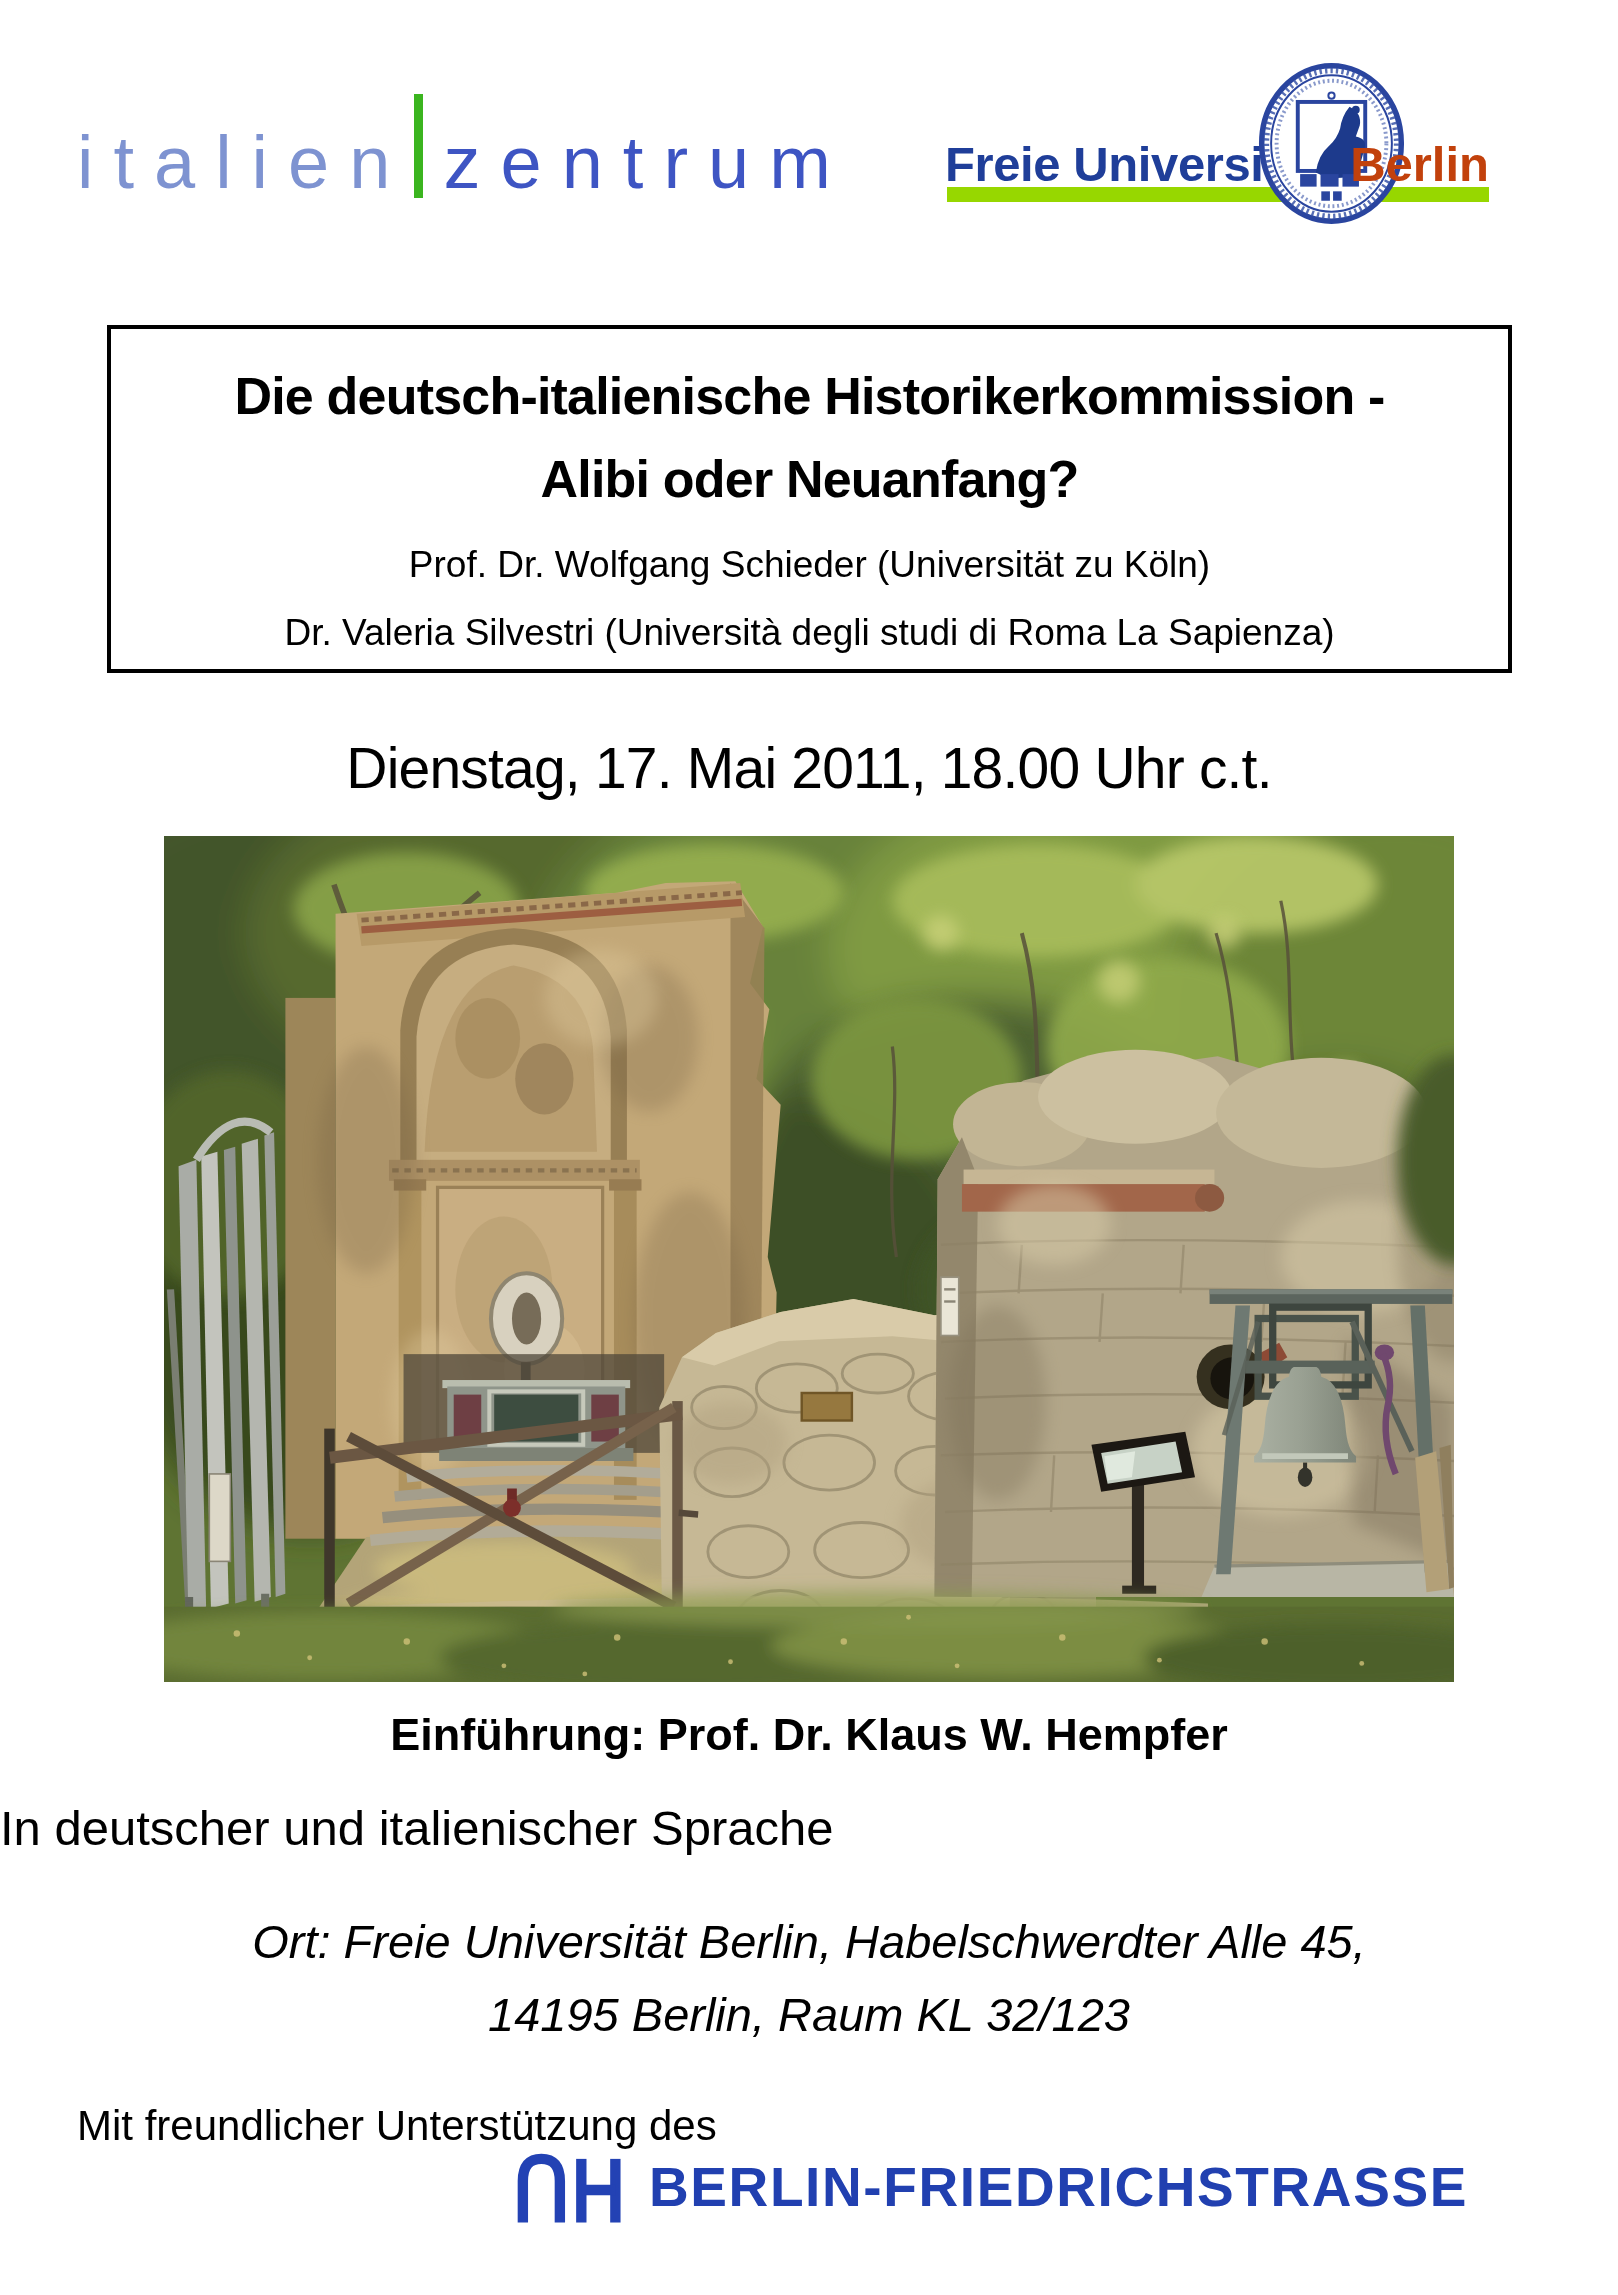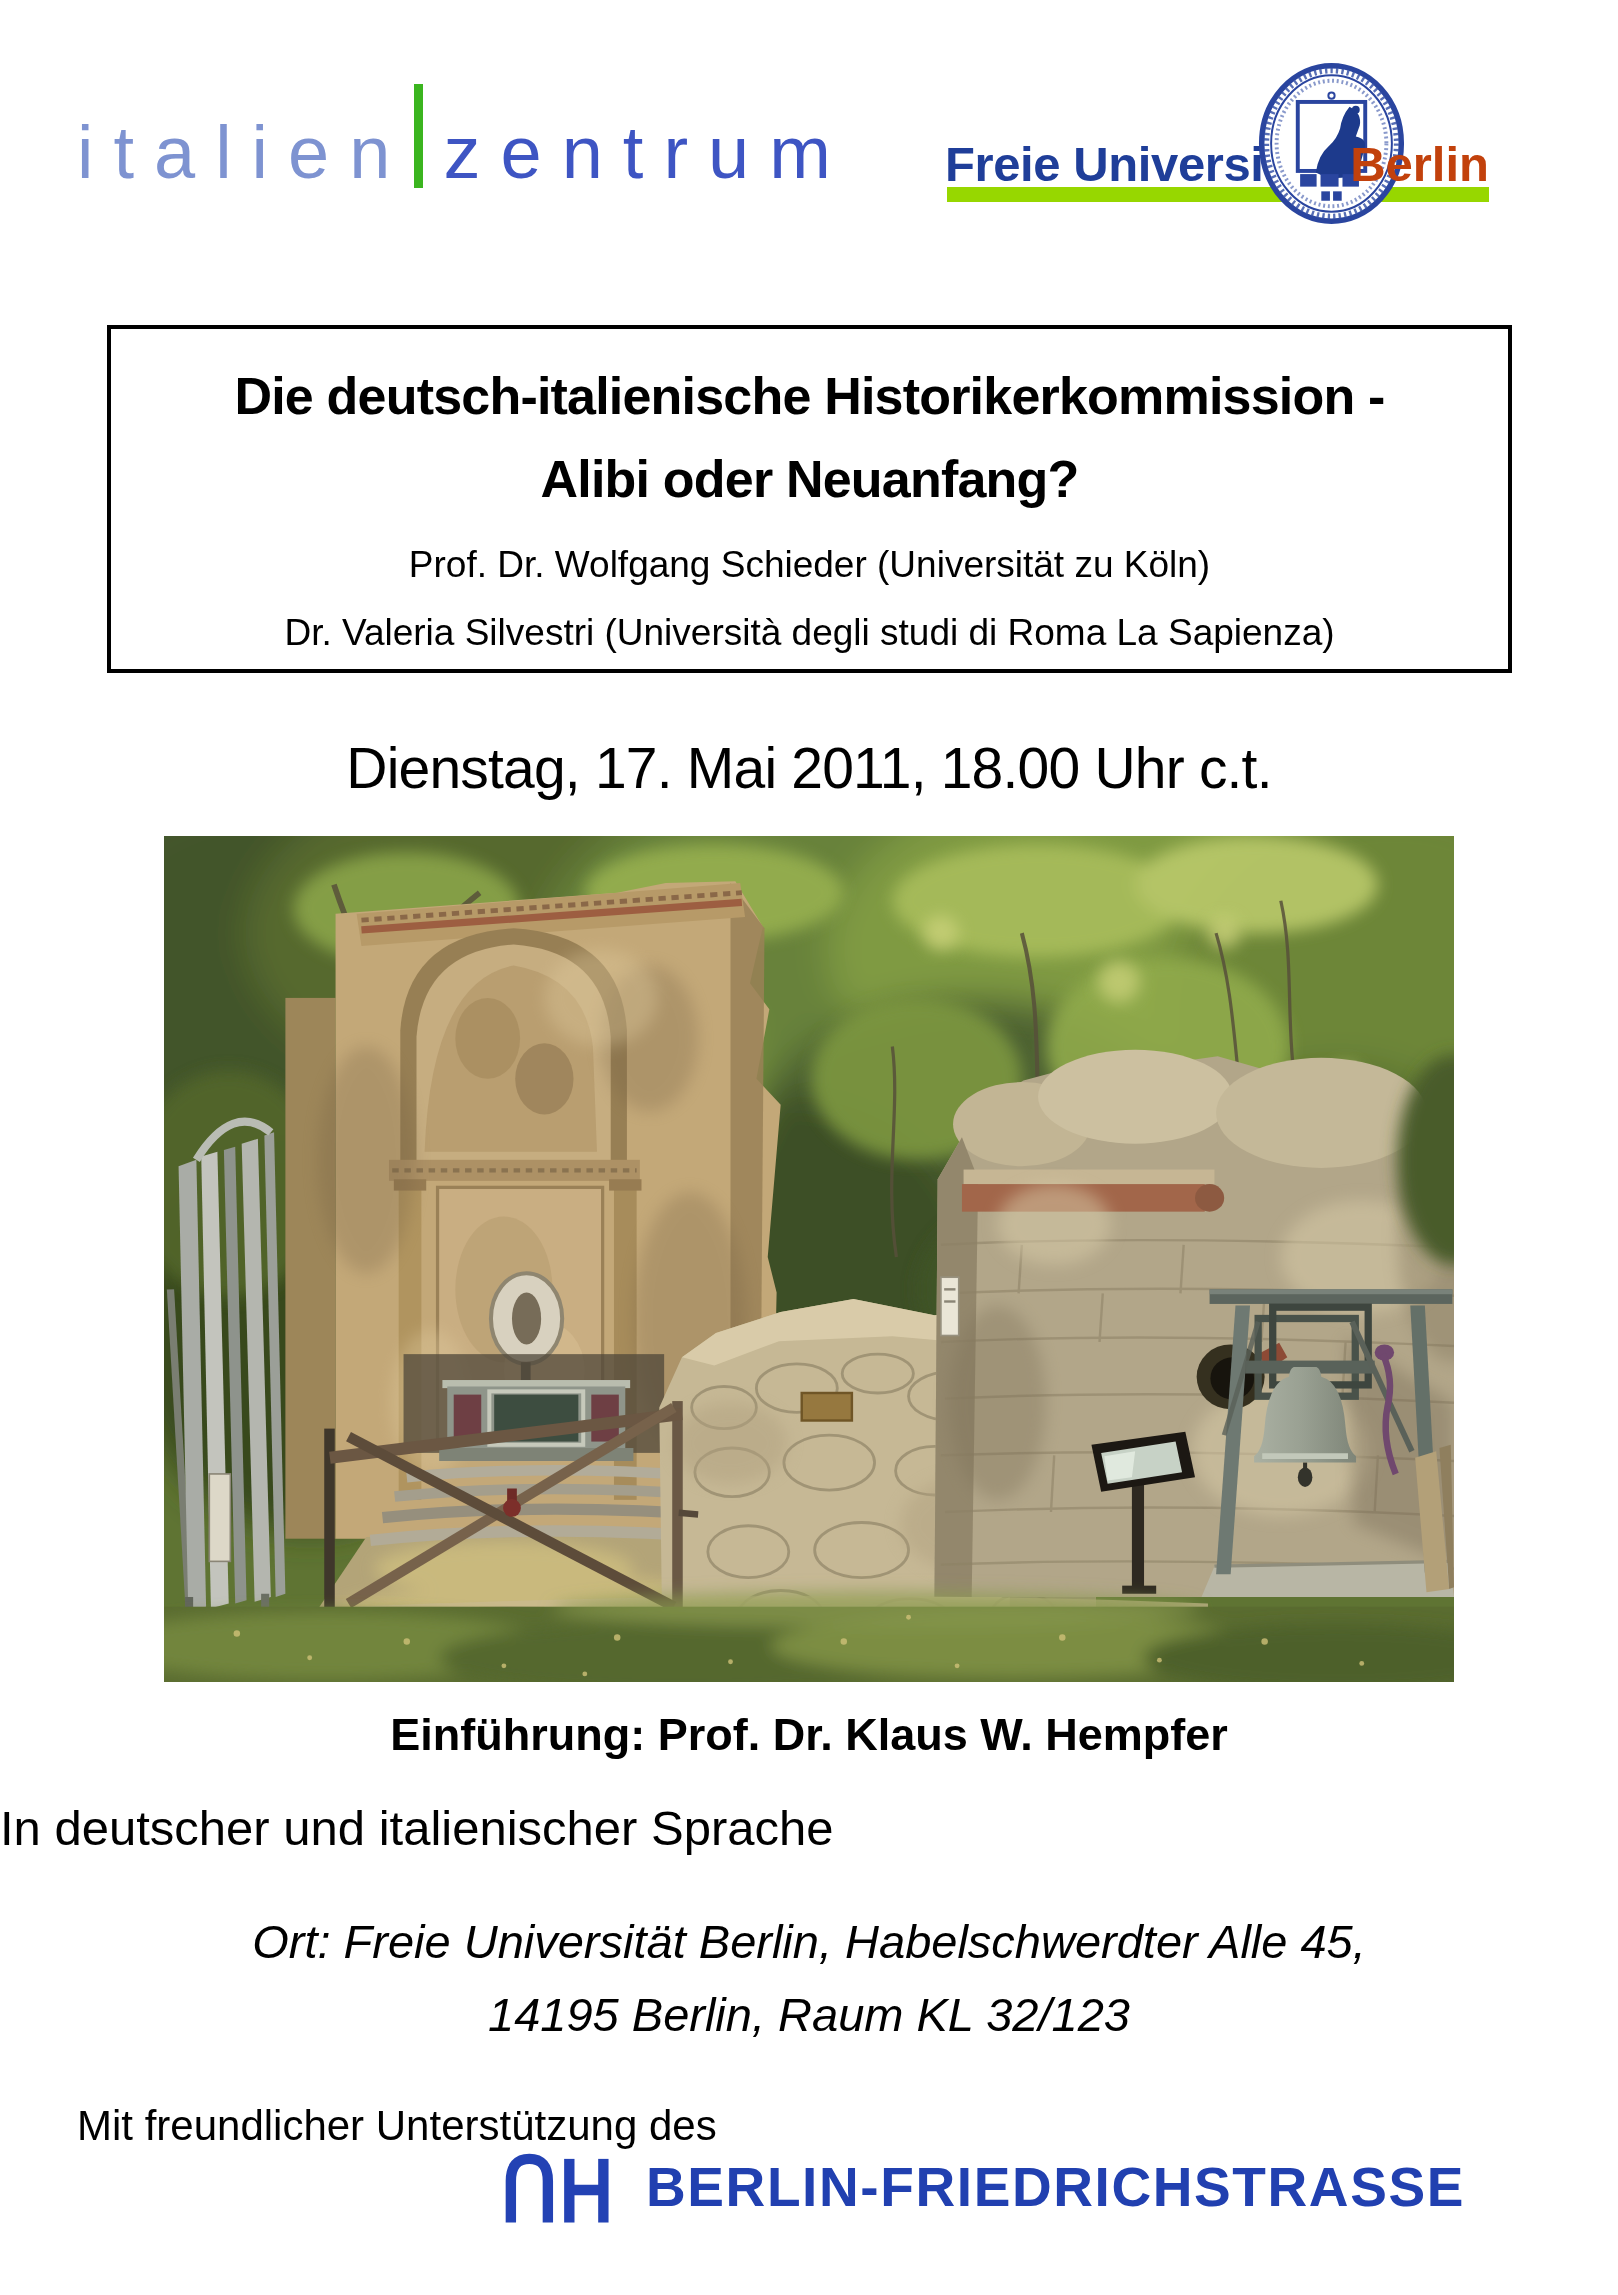--- a/index.html
+++ b/index.html
@@ -1,20 +1,20 @@
 <!DOCTYPE html>
 <html style="font-size:13px"><head>
 <meta charset="utf-8">
 <style>
   html,body{margin:0;padding:0;background:#fff;}
   .page{position:relative;width:1618px;height:2295px;background:#ffffff;overflow:hidden;
         font-family:"Liberation Sans", sans-serif;color:#000;}
 
   
-  .iz-logo{position:absolute;left:77px;top:84px;display:flex;align-items:flex-end;}
+  .iz-logo{position:absolute;left:77px;top:94px;display:flex;align-items:flex-end;}
   .iz-word{font-size:74px;font-weight:400;letter-spacing:20px;line-height:1;}
   .iz-bar{display:inline-block;width:9px;height:104px;margin:0 21px 1.6px 3.2px;}
 
   .fu-logo{position:absolute;left:945px;top:58px;width:544px;height:174px;}
   .fu-bar{position:absolute;left:1.6px;right:0;top:129px;height:15.4px;}
   .fu-name{position:absolute;left:0;top:78px;font-size:49px;font-weight:700;letter-spacing:-0.4px;}
   .fu-city{position:absolute;right:0;top:78px;font-size:49px;font-weight:700;}
   .fu-seal{position:absolute;left:312px;top:1.6px;width:149px;height:167px;}
 
   
@@ -35,21 +35,21 @@
              font-size:47px;font-style:italic;font-weight:400;}
   .loc-line2{position:absolute;left:0;width:100%;top:1987px;text-align:center;
              font-size:47px;font-style:italic;font-weight:400;}
   .support-line{position:absolute;left:77px;top:2102px;font-size:42px;font-weight:400;}
 
   
   .photo{position:absolute;left:164px;top:836px;width:1290px;height:846px;overflow:hidden;}
   .photo svg{display:block;width:100%;height:100%;}
 
   
-  .nh-row{position:absolute;left:496px;top:2146px;display:flex;align-items:flex-end;gap:30px;height:78px;}
+  .nh-row{position:absolute;left:508px;top:2146px;display:flex;align-items:flex-end;gap:21px;height:78px;}
   .nh-mark{width:120px;height:74px;}
   .nh-text{font-size:55px;font-weight:700;letter-spacing:1.6px;line-height:74px;}
 </style>
 </head>
 <body>
 
 <div class="page">
 
   <div class="iz-logo">
     <span class="iz-word" style="color: rgb(126, 147, 209);">italien</span>

